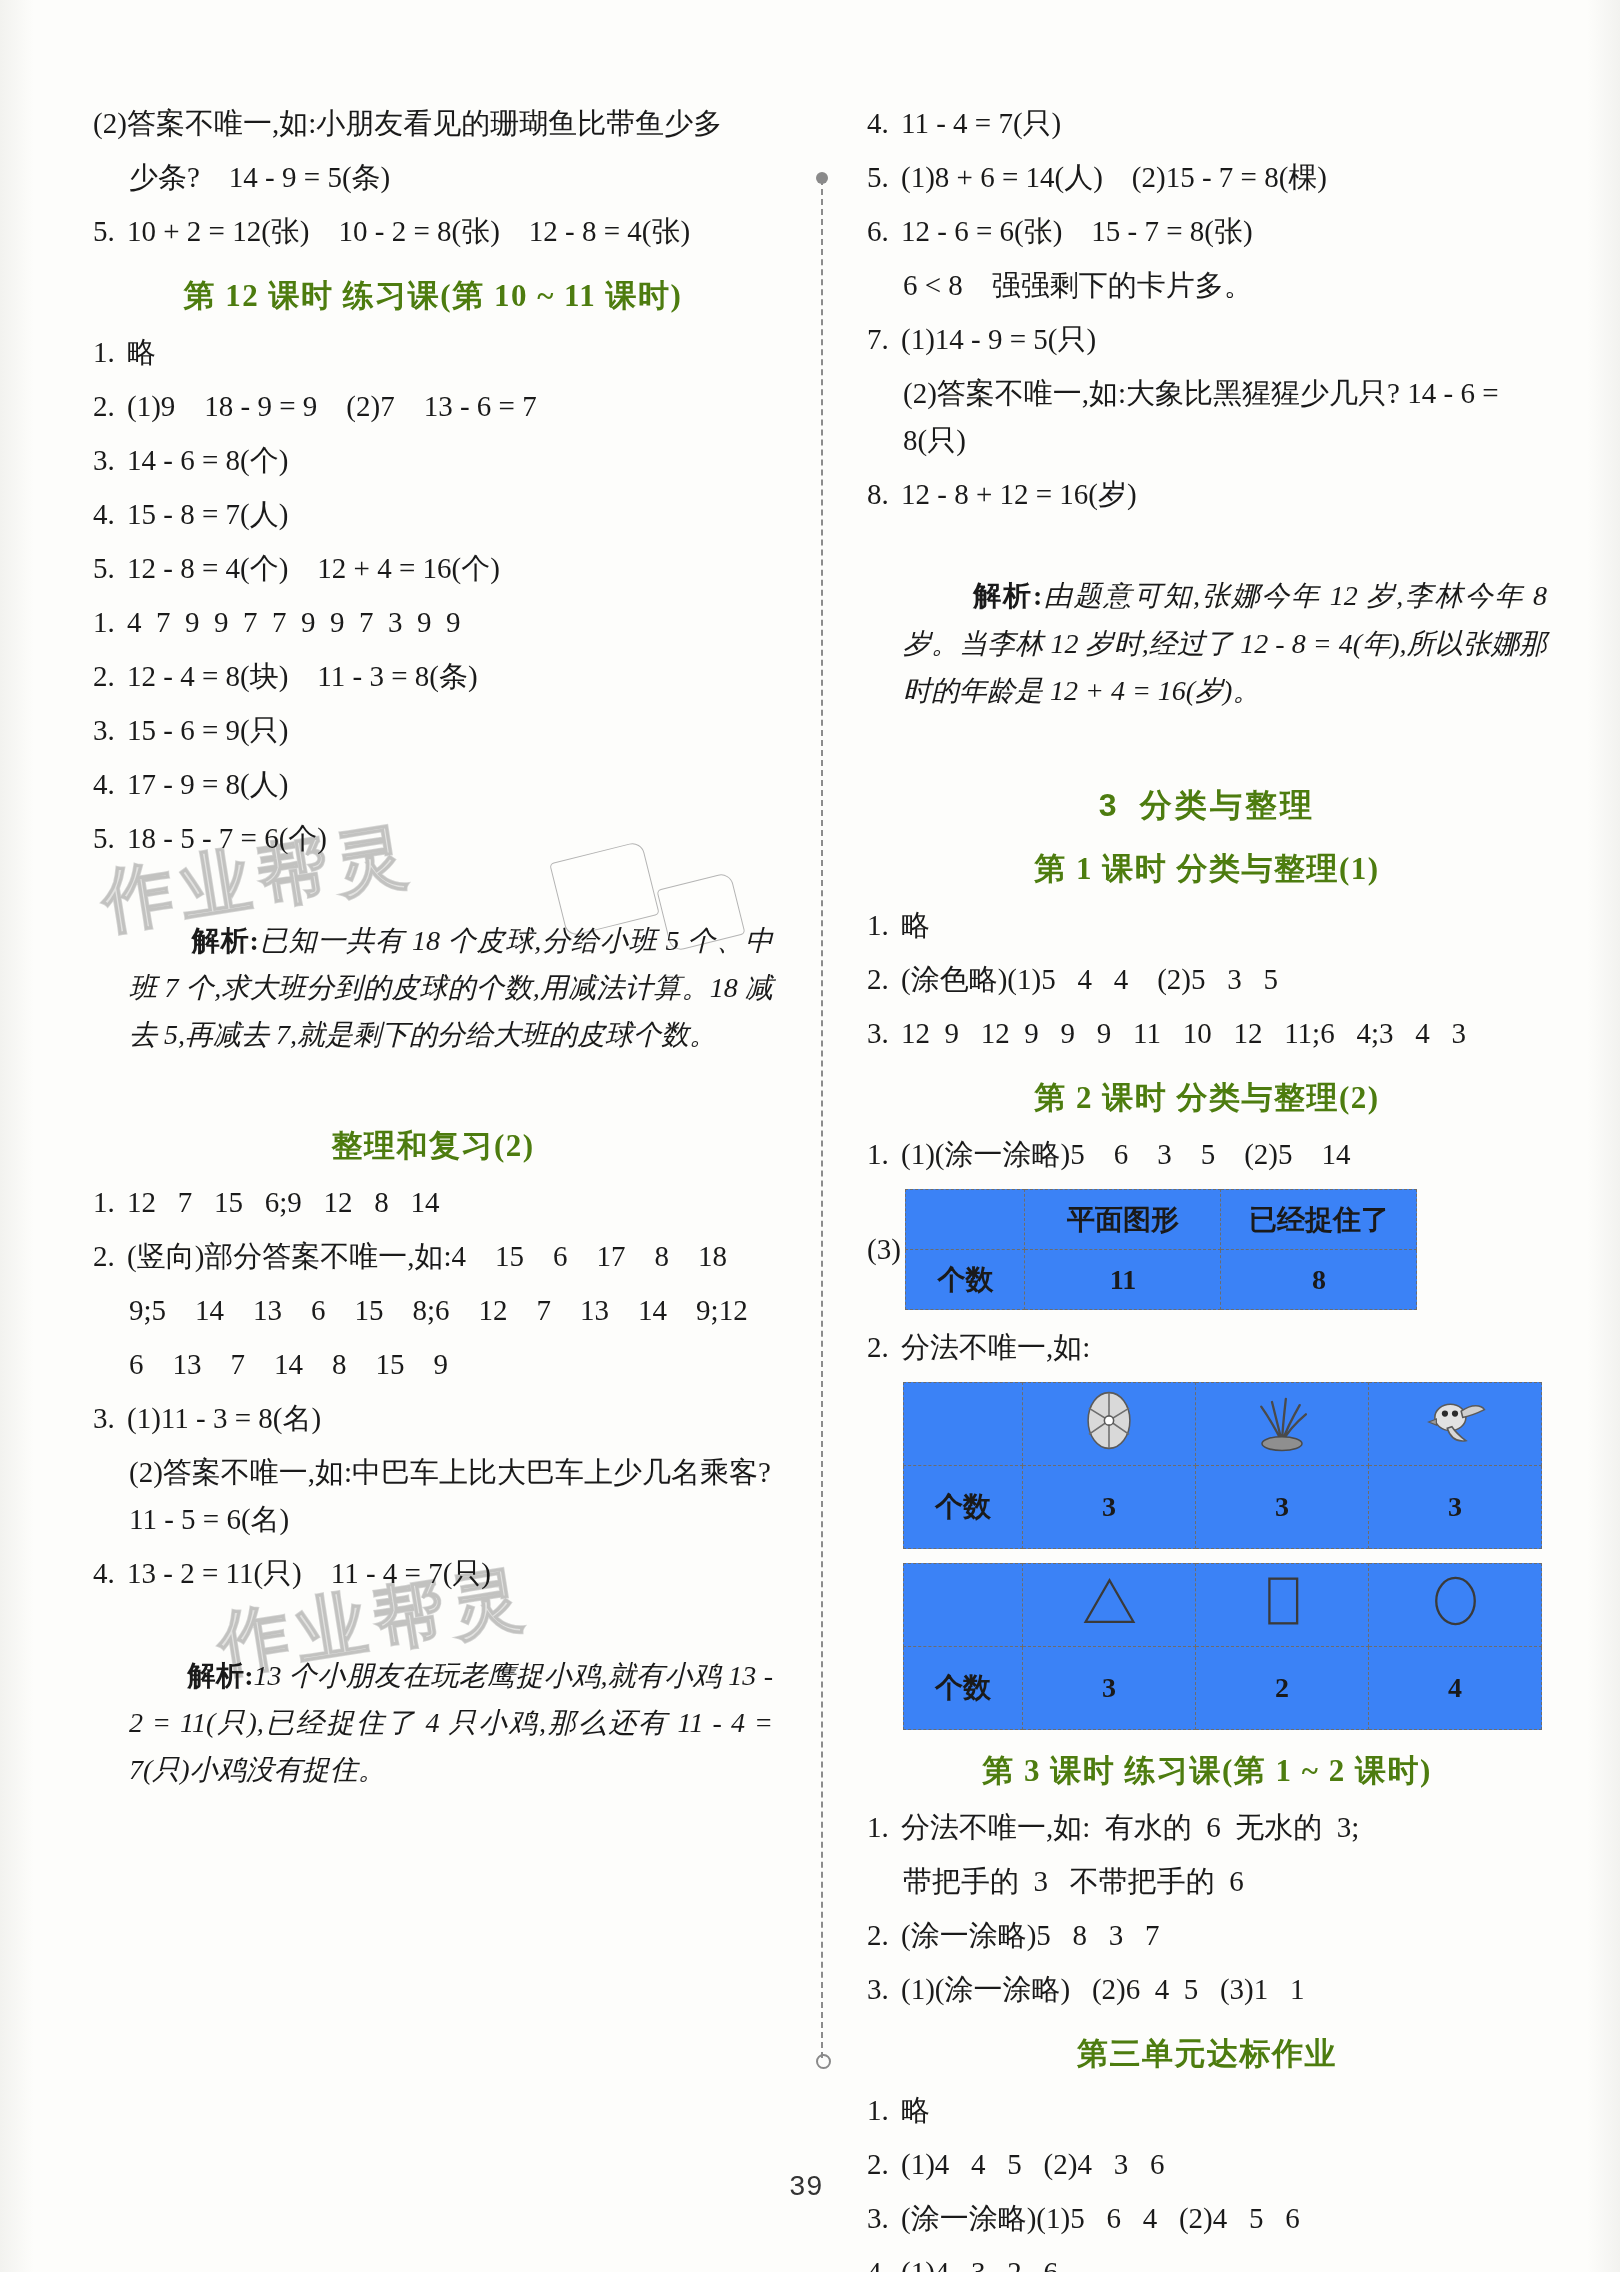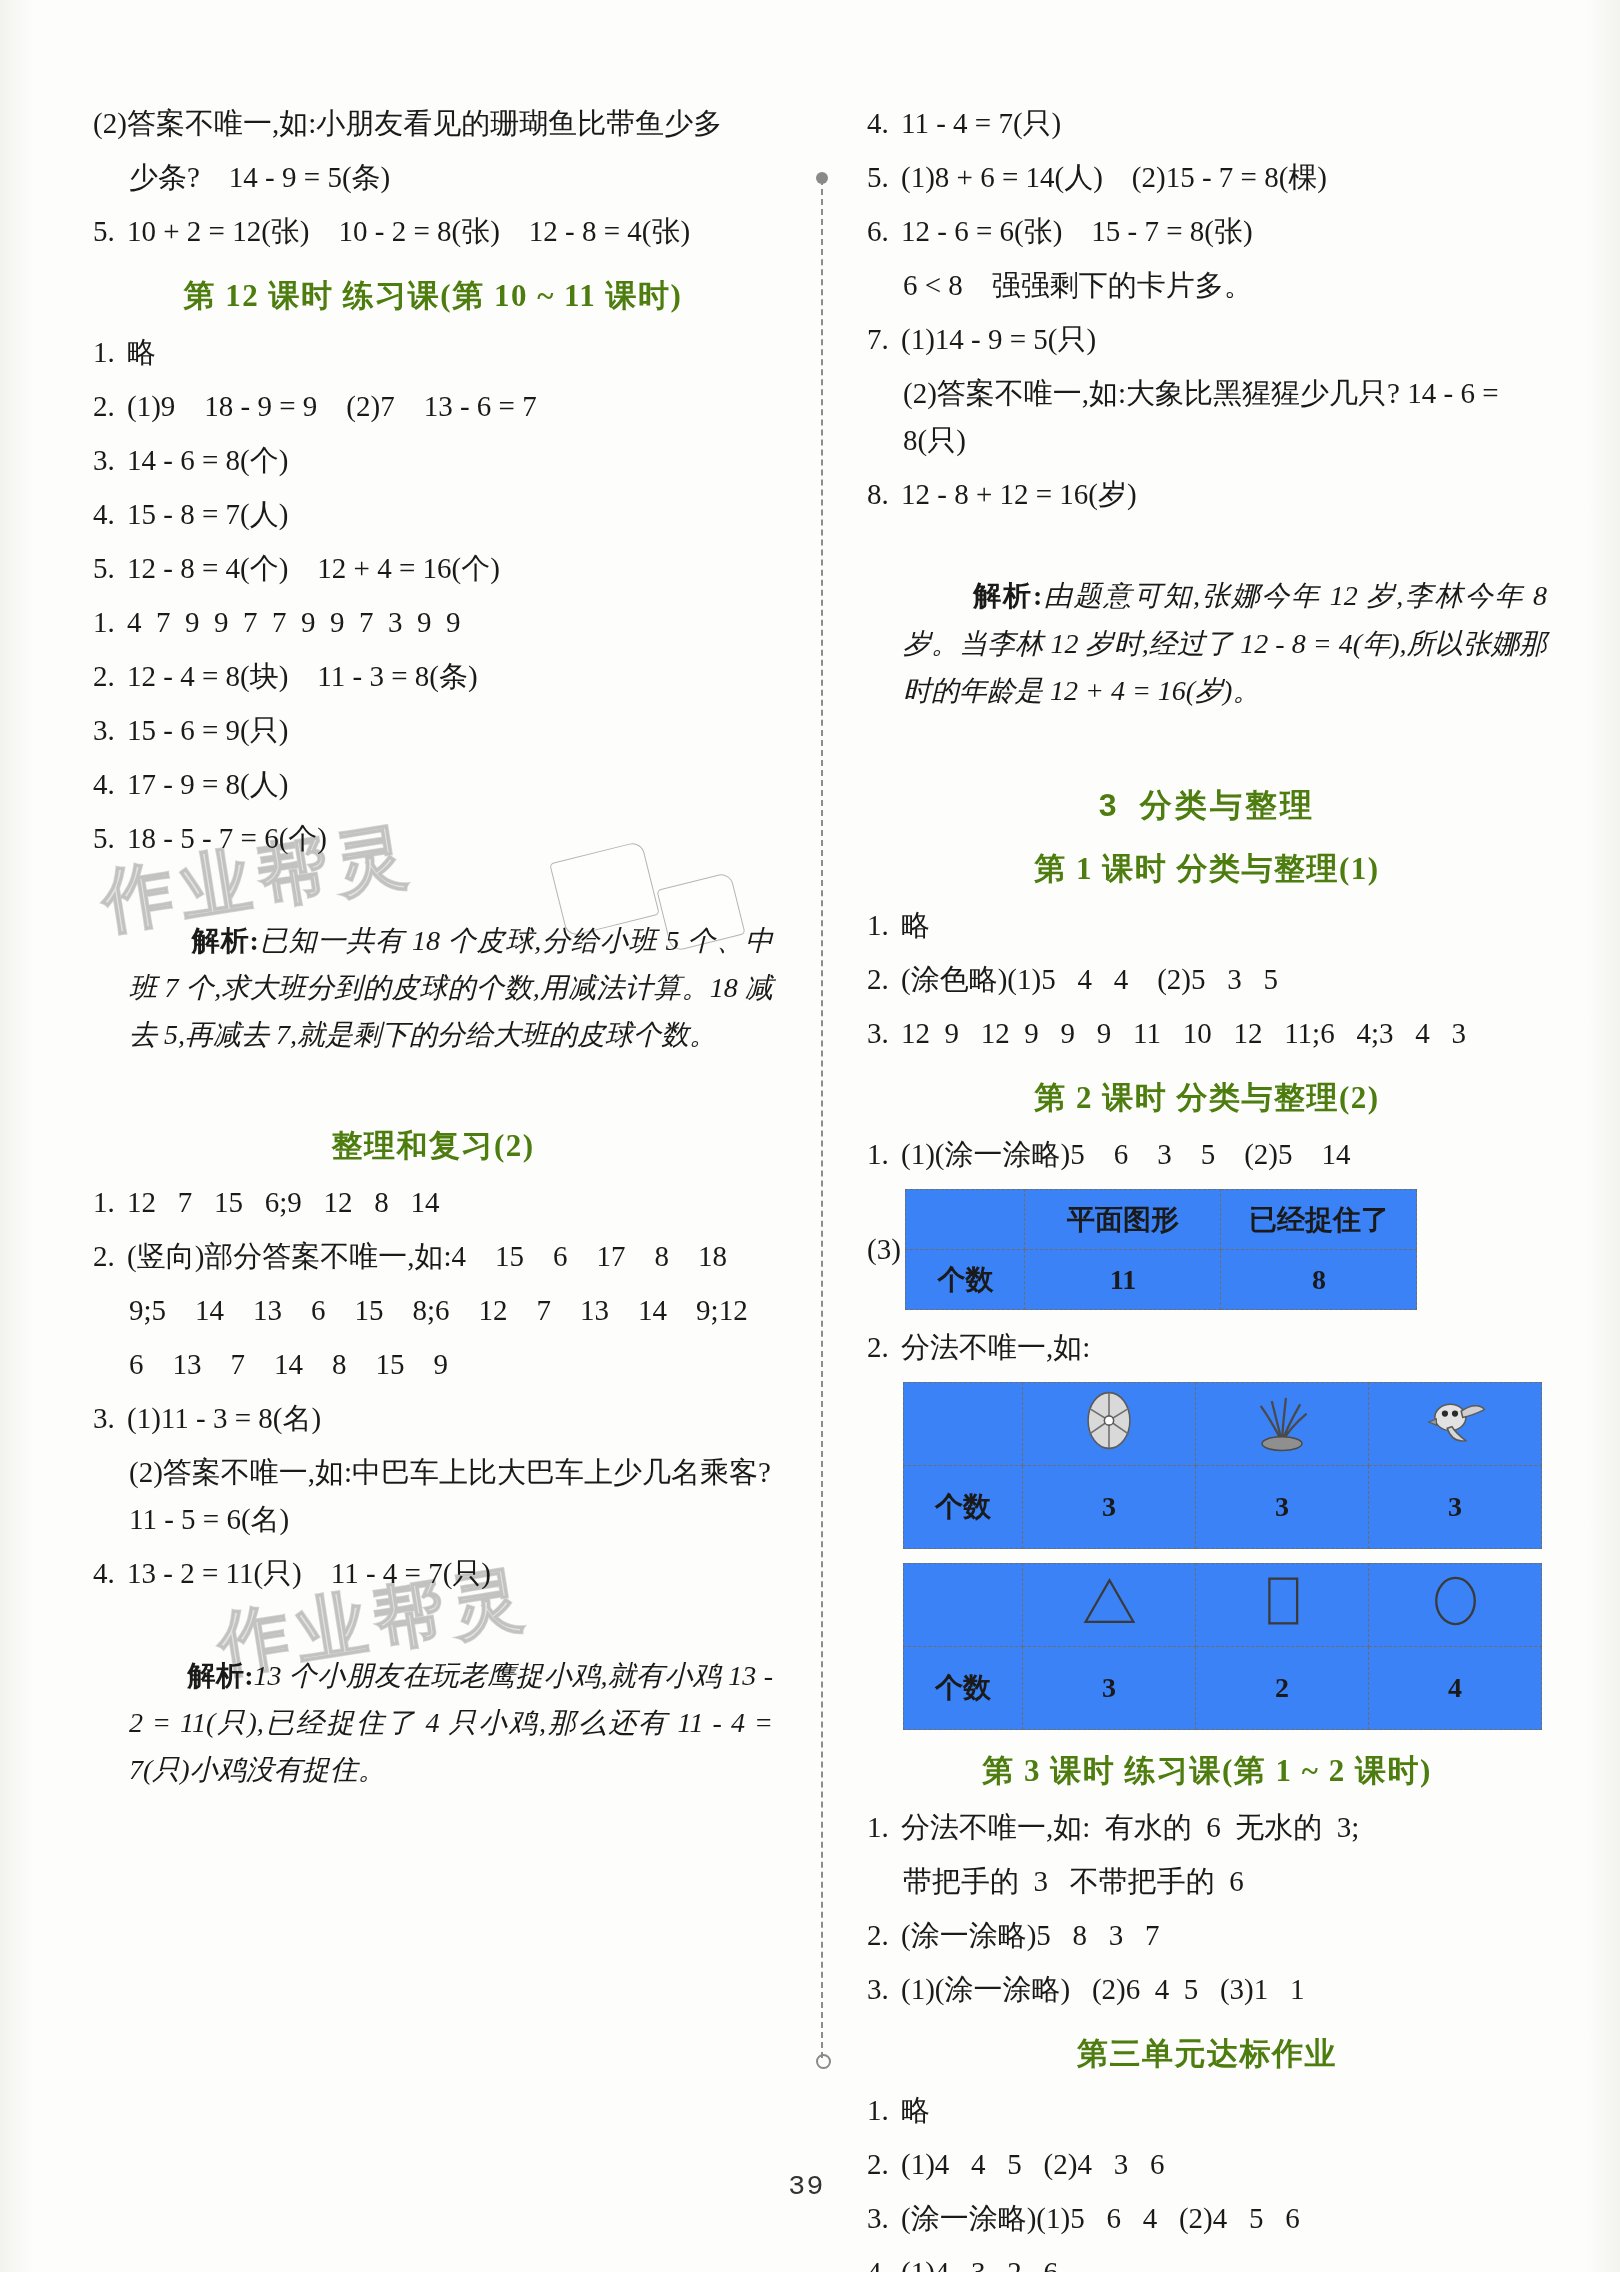--- a/index.html
+++ b/index.html
@@ -156,21 +156,21 @@
 
   
   .pagenum {
     position: absolute;
     left: 0; right: 8px;
     bottom: 71px;
     text-align: center;
     font-size: 28px;
     color: #333;
     letter-spacing: 1.5px;
-    font-family: Liberation Mono, monospace;
+    font-family: Liberation Sans, sans-serif;
   }
 
   
   .wm {
     position: absolute;
     font-size: 71px;
     font-weight: bold;
     color: rgba(120,120,120,0.20);
     -webkit-text-stroke: 1.5px rgba(110,110,110,0.28);
     letter-spacing: 7.7px;

